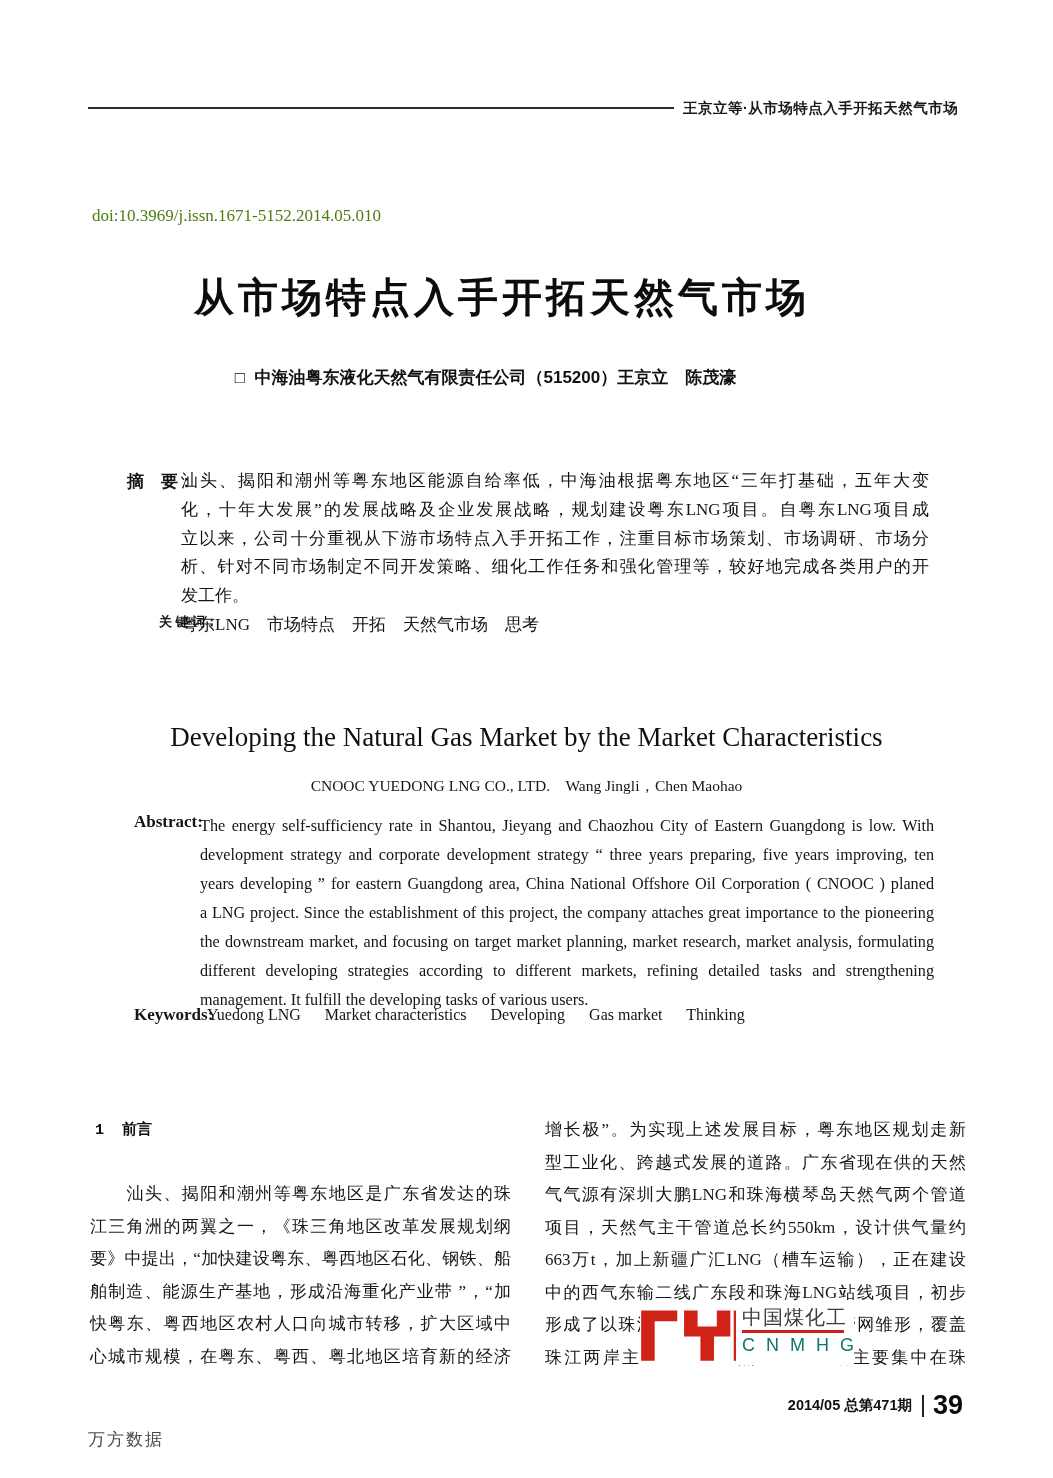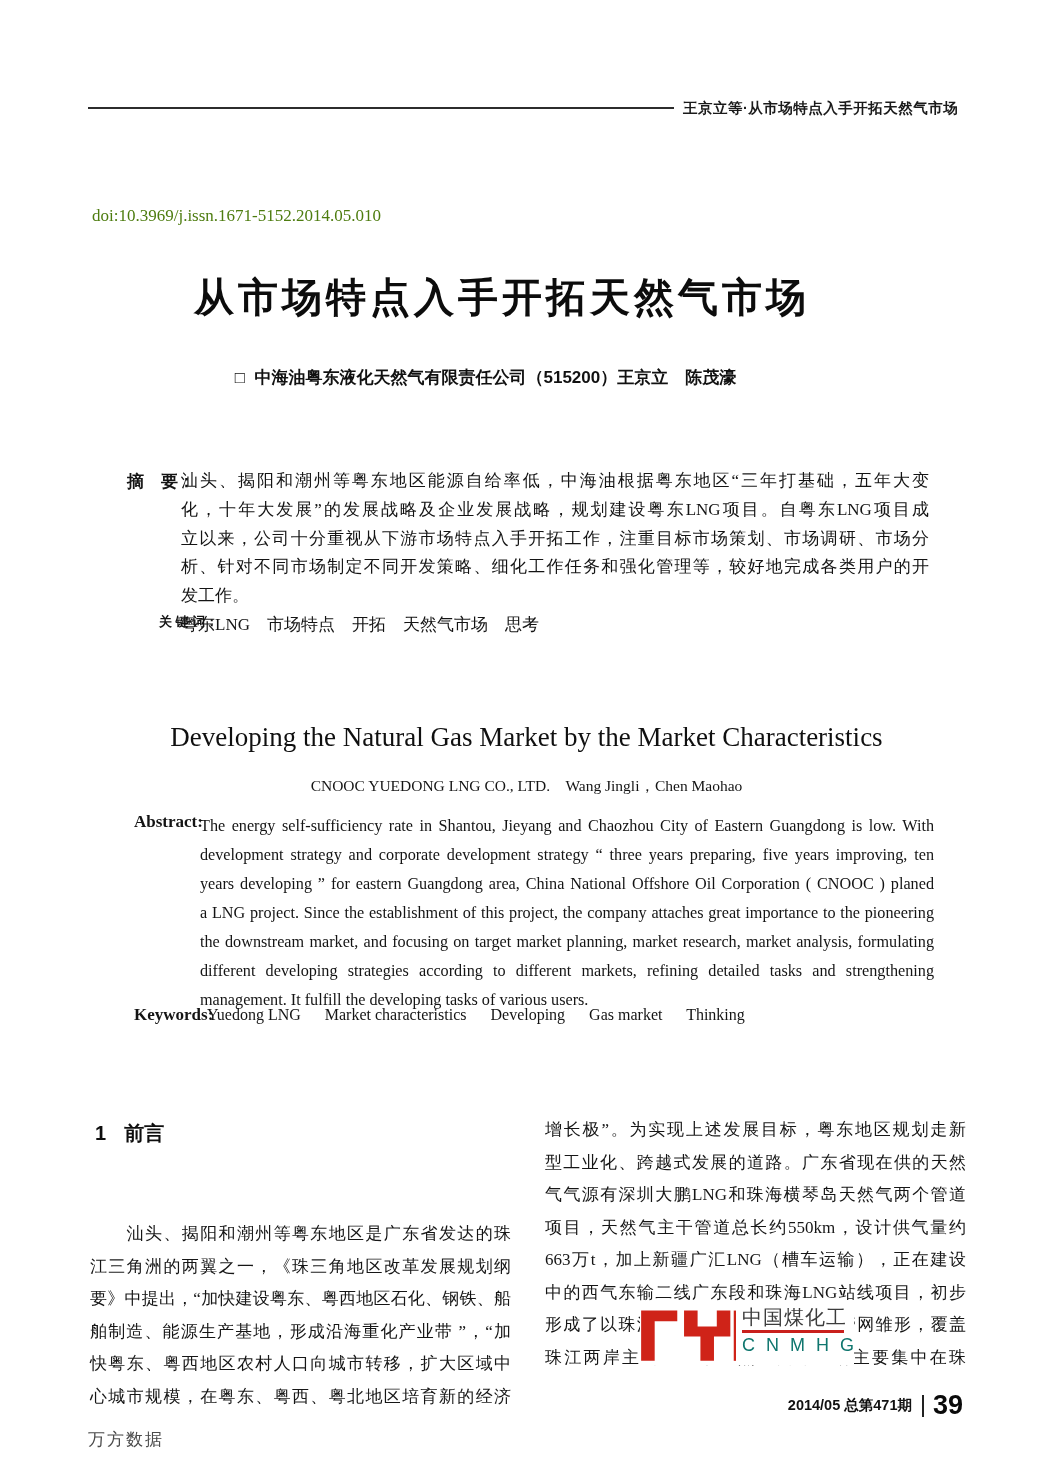--- a/index.html
+++ b/index.html
@@ -34,25 +34,25 @@
 
   
   .title-en{left:0;top:722px;width:1053px;text-align:center;font-size:27px;color:#101010;}
   .authors-en{left:0;top:776px;width:1053px;text-align:center;font-size:15.5px;white-space:pre;}
   .abs-en-label{left:134px;top:812px;font-weight:bold;font-size:17px;}
   .abs-en{left:200px;top:812px;width:734px;font-size:16.2px;line-height:29px;}
   .kw-en-label{left:134px;top:1005px;font-weight:bold;font-size:17px;}
   .kw-en-text{left:207px;top:1006px;font-size:16px;white-space:pre;}
 
   
-  .sec{left:95px;top:1120px;font-family:Liberation Sans, sans-serif;
-       font-weight:bold;font-size:20px;color:#0e0e0e;}
+  .sec{left:95px;top:1120px;font-family:Liberation Mono, monospace;
+       font-weight:bold;font-size:15px;color:#0e0e0e;}
   .sec .num{margin-right:18px;}
   .col{font-size:17px;line-height:32.5px;color:#161616;}
-  .col-left{left:90px;top:1218px;width:421px;}
+  .col-left{left:90px;top:1178px;width:421px;}
   .col-right{left:545px;top:1114px;width:421px;}
 
   
   .wm{left:640px;top:1305px;width:214px;height:60px;background:#fff;display:flex;align-items:flex-start;}
   .wm-logo{flex:0 0 auto;margin-top:2px;}
   .wm-right{margin-left:6px;display:flex;flex-direction:column;align-items:flex-start;}
   .wm-cn{font-family:"Liberation Sans",sans-serif;font-size:20px;color:#3c3c3c;
          letter-spacing:1px;line-height:24px;white-space:pre;}
   .wm-rule{width:102px;height:3px;background:#c9201d;margin:1px 0 2px 0;}
   .wm-en{font-family:"Liberation Sans",sans-serif;font-size:18px;color:#0f766e;

